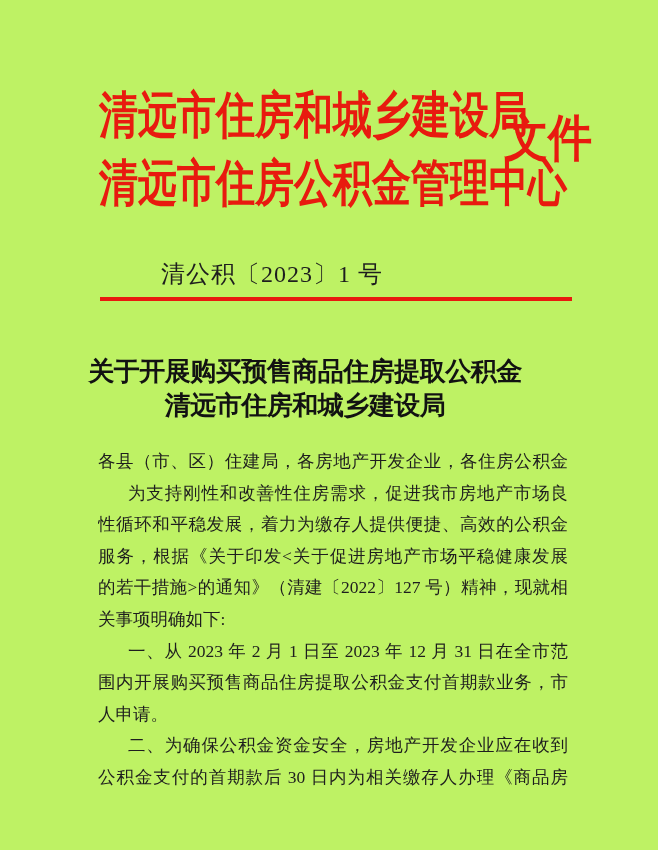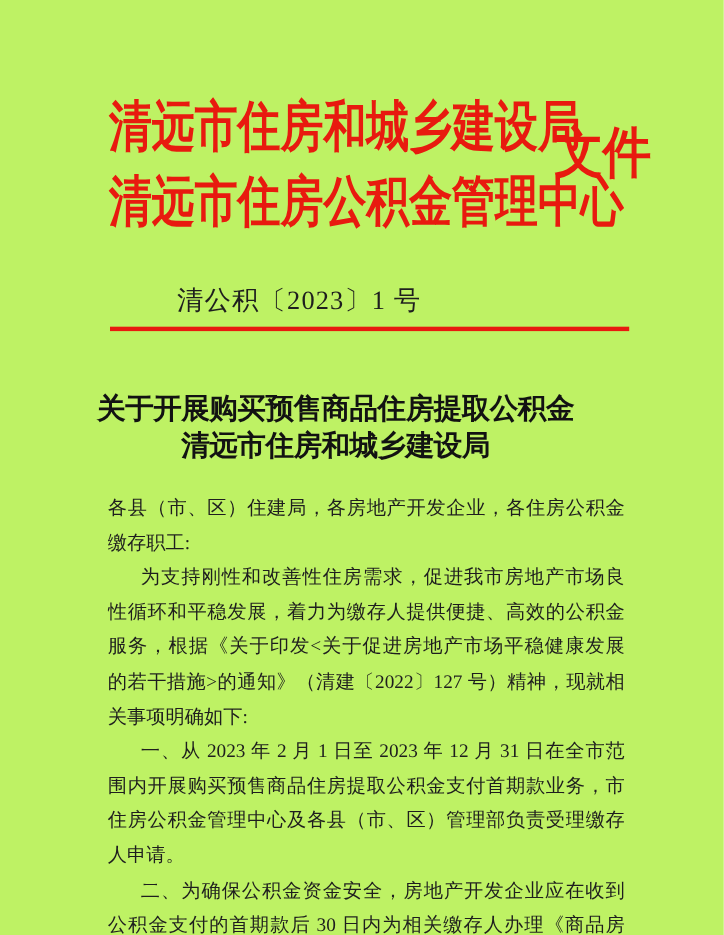--- a/index.html
+++ b/index.html
@@ -96,27 +96,25 @@
 
   <div class="red-rule"></div>
 
   <div class="title">
     <div>关于开展购买预售商品住房提取公积金</div>
     <div>清远市住房和城乡建设局</div>
   </div>
 
   <div class="body-text">
     <div class="bline j">各县（市、区）住建局，各房地产开发企业，各住房公积金</div>
-    <div class="bline">缴存职工:</div>
     <div class="bline j indent">为支持刚性和改善性住房需求，促进我市房地产市场良</div>
     <div class="bline j">性循环和平稳发展，着力为缴存人提供便捷、高效的公积金</div>
     <div class="bline j">服务，根据《关于印发&lt;关于促进房地产市场平稳健康发展</div>
     <div class="bline j">的若干措施&gt;的通知》（清建〔2022〕127 号）精神，现就相</div>
     <div class="bline">关事项明确如下:</div>
     <div class="bline j indent">一、从 2023 年 2 月 1 日至 2023 年 12 月 31 日在全市范</div>
     <div class="bline j">围内开展购买预售商品住房提取公积金支付首期款业务，市</div>
-    <div class="bline j">住房公积金管理中心及各县（市、区）管理部负责受理缴存</div>
     <div class="bline">人申请。</div>
     <div class="bline j indent">二、为确保公积金资金安全，房地产开发企业应在收到</div>
     <div class="bline j">公积金支付的首期款后 30 日内为相关缴存人办理《商品房</div>
   </div>
 
 </div>
 
 </body></html>

